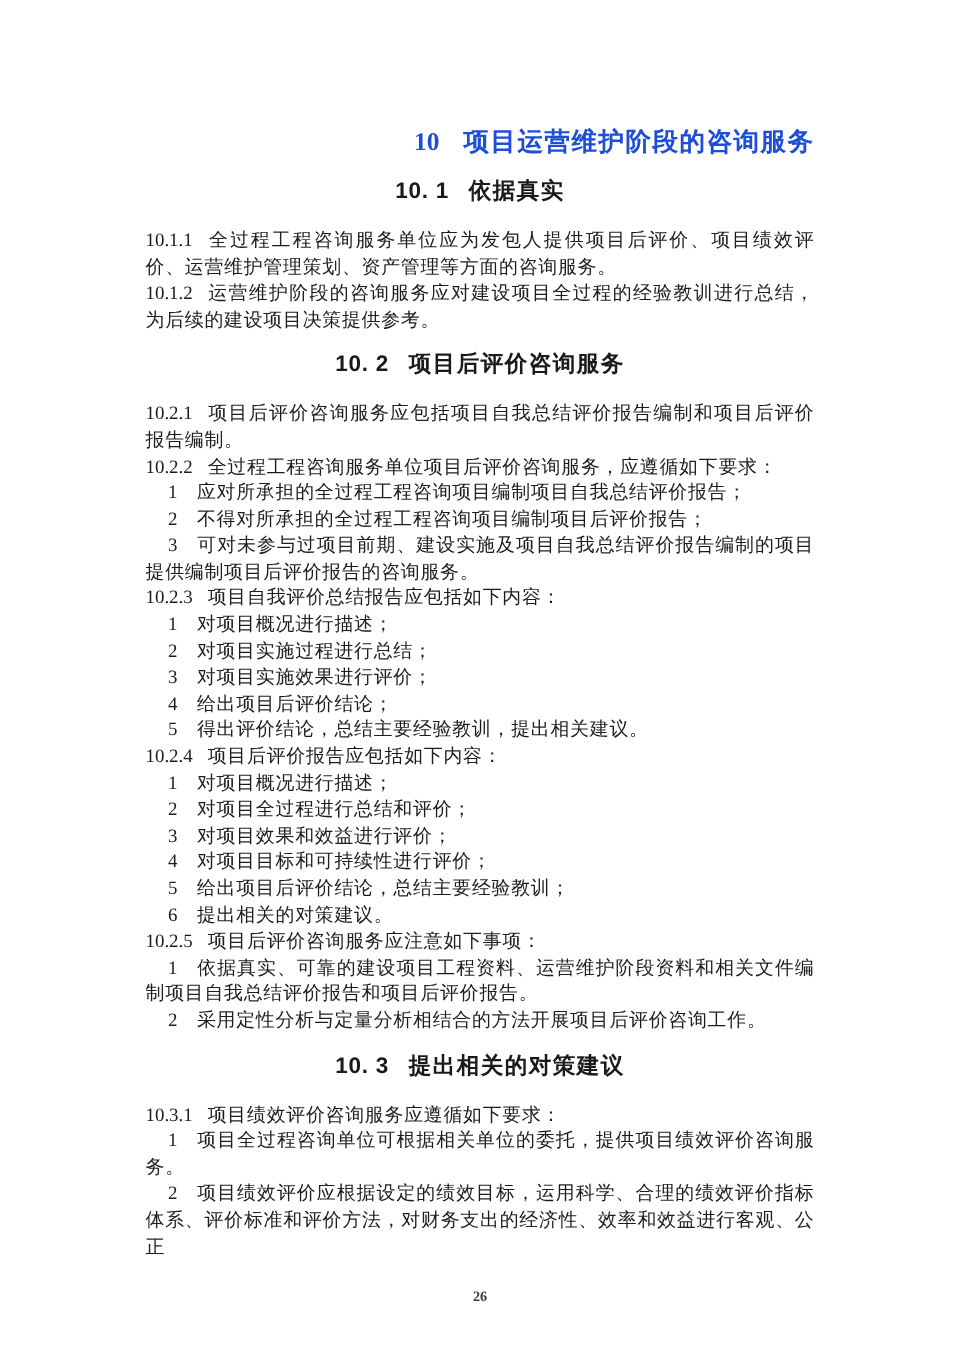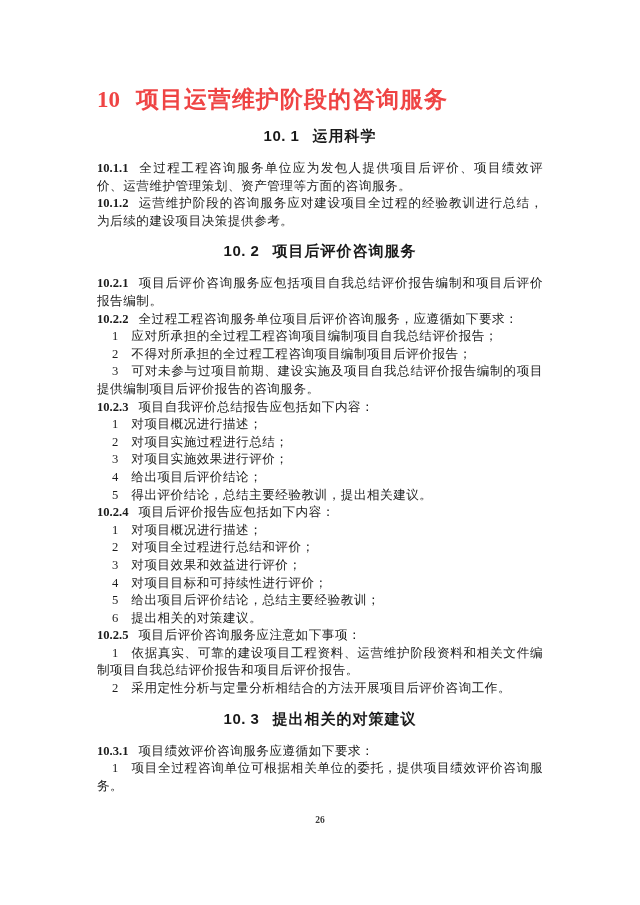--- a/index.html
+++ b/index.html
@@ -15,27 +15,27 @@
     -webkit-font-smoothing: antialiased;
   }
   .page {
     box-sizing: border-box;
     width: 640px;
     height: 905px;
     padding: 84px 97px 0 97px;
   }
   h1.chapter-title {
     margin: 0 0 8px 0;
-    text-align: left;
+    text-align: right;
     font-family: "Liberation Serif", "DejaVu Serif", serif;
-    font-size: 23px;
+    font-size: 17px;
     line-height: 1.35;
     font-weight: 700;
     letter-spacing: 1px;
-    color: #ef4444;
+    color: #1d4ed8;
   }
   h1.chapter-title .hnum { margin-right: 16px; letter-spacing: 0; }
   h2.section-heading {
     margin: 11px 0 14px 0;
     text-align: center;
     font-family: "Liberation Sans", "DejaVu Sans", sans-serif;
     font-size: 15px;
     line-height: 20px;
     font-weight: 700;
     letter-spacing: 1px;
@@ -43,21 +43,21 @@
   }
   h2.section-heading .hnum { margin-right: 13px; letter-spacing: 0.5px; }
   p {
     margin: 0;
     font-size: 12.6px;
     line-height: 17.6px;
     text-align: justify;
     letter-spacing: 0.5px;
   }
   p.clause .cnum {
-    font-weight: 700;
+    font-weight: 400;
     letter-spacing: 0;
     margin-right: 10px;
   }
   p.item { text-indent: 15px; }
   p.item .inum {
     letter-spacing: 0;
     margin-right: 13px;
   }
   .page-footer {
     margin-top: 20px;
@@ -68,21 +68,21 @@
     letter-spacing: 0;
   }
 </style>
 </head>
 <body>
 
 <div class="page">
 
   <h1 class="chapter-title"><span class="hnum">10</span><span>项目运营维护阶段的咨询服务</span></h1>
 
-  <h2 class="section-heading"><span class="hnum">10. 1</span><span>运用科学</span></h2>
+  <h2 class="section-heading"><span class="hnum">10. 1</span><span>依据真实</span></h2>
 
   <p class="clause"><span class="cnum">10.1.1</span><span>全过程工程咨询服务单位应为发包人提供项目后评价、项目绩效评价、运营维护管理策划、资产管理等方面的咨询服务。</span></p>
   <p class="clause"><span class="cnum">10.1.2</span><span>运营维护阶段的咨询服务应对建设项目全过程的经验教训进行总结，为后续的建设项目决策提供参考。</span></p>
 
   <h2 class="section-heading"><span class="hnum">10. 2</span><span>项目后评价咨询服务</span></h2>
 
   <p class="clause"><span class="cnum">10.2.1</span><span>项目后评价咨询服务应包括项目自我总结评价报告编制和项目后评价报告编制。</span></p>
 
   <p class="clause"><span class="cnum">10.2.2</span><span>全过程工程咨询服务单位项目后评价咨询服务，应遵循如下要求：</span></p>
   <p class="item"><span class="inum">1</span><span>应对所承担的全过程工程咨询项目编制项目自我总结评价报告；</span></p>
@@ -105,16 +105,17 @@
   <p class="item"><span class="inum">6</span><span>提出相关的对策建议。</span></p>
 
   <p class="clause"><span class="cnum">10.2.5</span><span>项目后评价咨询服务应注意如下事项：</span></p>
   <p class="item"><span class="inum">1</span><span>依据真实、可靠的建设项目工程资料、运营维护阶段资料和相关文件编制项目自我总结评价报告和项目后评价报告。</span></p>
   <p class="item"><span class="inum">2</span><span>采用定性分析与定量分析相结合的方法开展项目后评价咨询工作。</span></p>
 
   <h2 class="section-heading"><span class="hnum">10. 3</span><span>提出相关的对策建议</span></h2>
 
   <p class="clause"><span class="cnum">10.3.1</span><span>项目绩效评价咨询服务应遵循如下要求：</span></p>
   <p class="item"><span class="inum">1</span><span>项目全过程咨询单位可根据相关单位的委托，提供项目绩效评价咨询服务。</span></p>
+  <p class="item"><span class="inum">2</span><span>项目绩效评价应根据设定的绩效目标，运用科学、合理的绩效评价指标体系、评价标准和评价方法，对财务支出的经济性、效率和效益进行客观、公正</span></p>
 
   <div class="page-footer">26</div>
 
 </div>
 
 </body></html>

